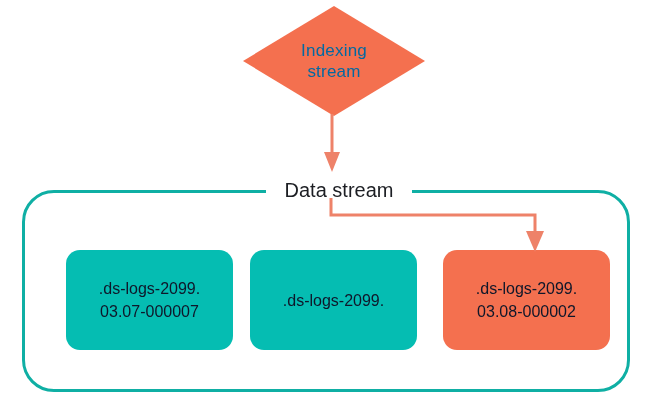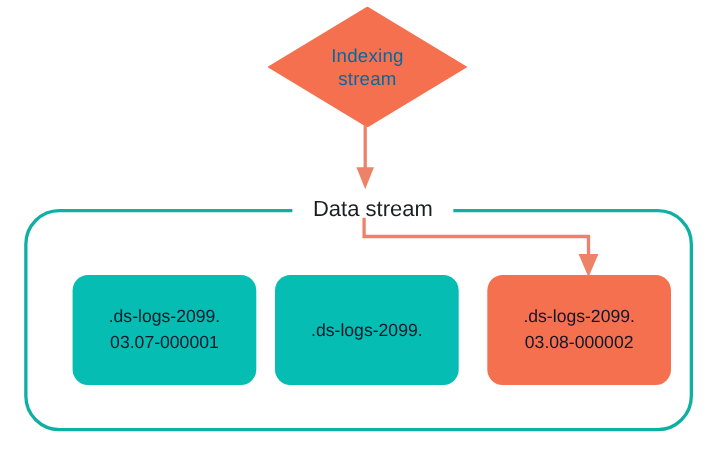--- a/index.html
+++ b/index.html
@@ -124,21 +124,21 @@
       <span>stream</span>
     </div>
   </div>
 
   <div class="stream-box"></div>
   <div class="stream-gap"></div>
   <div class="stream-label">Data stream</div>
 
   <div class="index-box teal box-0">
     <span class="line">.ds-logs-2099.</span>
-    <span class="line">03.07-000001</span>
+    <span class="line">03.07-000007</span>
   </div>
   <div class="index-box teal box-1">
     <span class="line">.ds-logs-2099.</span>
   </div>
   <div class="index-box orange box-2">
     <span class="line">.ds-logs-2099.</span>
     <span class="line">03.08-000002</span>
   </div>
 
   <svg id="connectors" viewBox="0 0 658 411">

